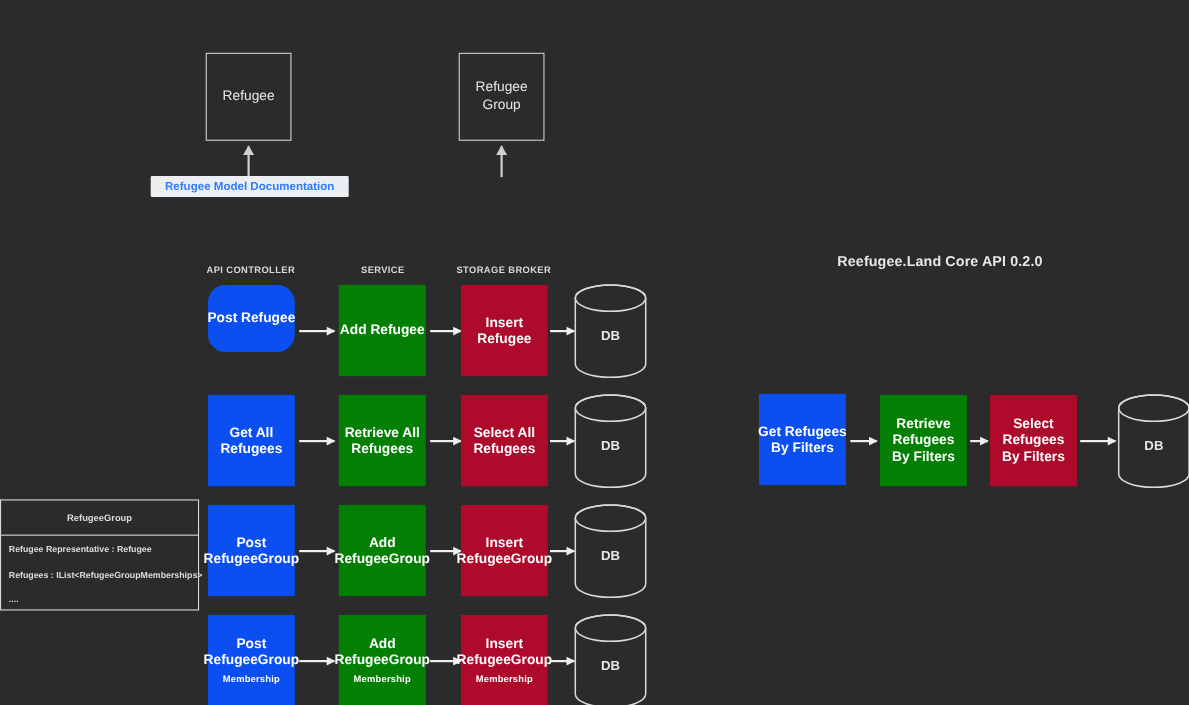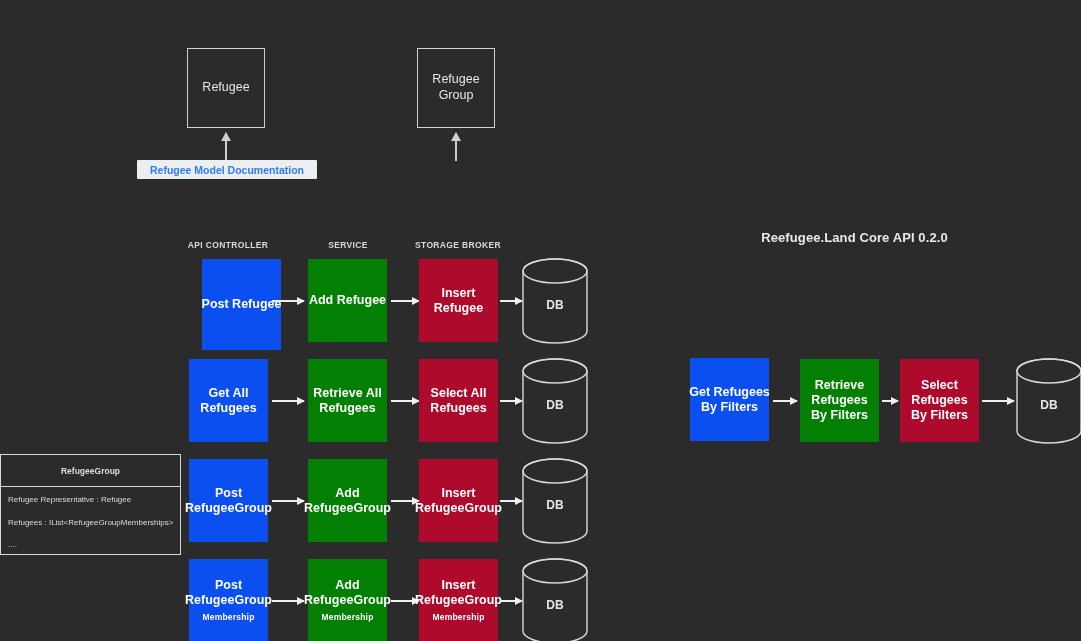--- a/index.html
+++ b/index.html
@@ -159,21 +159,21 @@
     padding: 11px 4px 10px 4px;
     border-bottom: 1.4px solid #d8d8d8;
     white-space: nowrap;
   }
   .uml-body {
     padding: 8px 7px 6px 7px;
   }
   .uml-row {
     color: #dcdcdc;
     font-size: 8px;
-    font-weight: normal;
+    font-weight: bold;
     line-height: 1.2;
     margin-bottom: 13px;
     white-space: nowrap;
   }
   .uml-row:last-child { margin-bottom: 0; }
 </style>
 </head>
 <body>
 
 <div id="canvas">
@@ -189,21 +189,21 @@
     <span>Refugee</span>
     <span>Group</span>
   </div>
   <div class="arrow-up" style="left:455px; top:133px; height:28px;"></div>
 
 
   <div class="col-header" style="left:178px; top:240px; width:100px;">API CONTROLLER</div>
   <div class="col-header" style="left:298px; top:240px; width:100px;">SERVICE</div>
   <div class="col-header" style="left:408px; top:240px; width:100px;">STORAGE BROKER</div>
 
-  <div class="node controller" style="left:202px; top:259px; width:79px; height:91px;">
+  <div class="node controller" style="left:189px; top:259px; width:79px; height:61px;border-radius:16px;">
     <span>Post Refugee</span>
   </div>
   <div class="arrow" style="left:272px; top:300px; width:32px;"></div>
   <div class="node service" style="left:308px; top:259px; width:79px; height:83px;">
     <span>Add Refugee</span>
   </div>
   <div class="arrow" style="left:391px; top:300px; width:28px;"></div>
   <div class="node broker" style="left:419px; top:259px; width:79px; height:83px;">
     <span>Insert</span>
     <span>Refugee</span>

